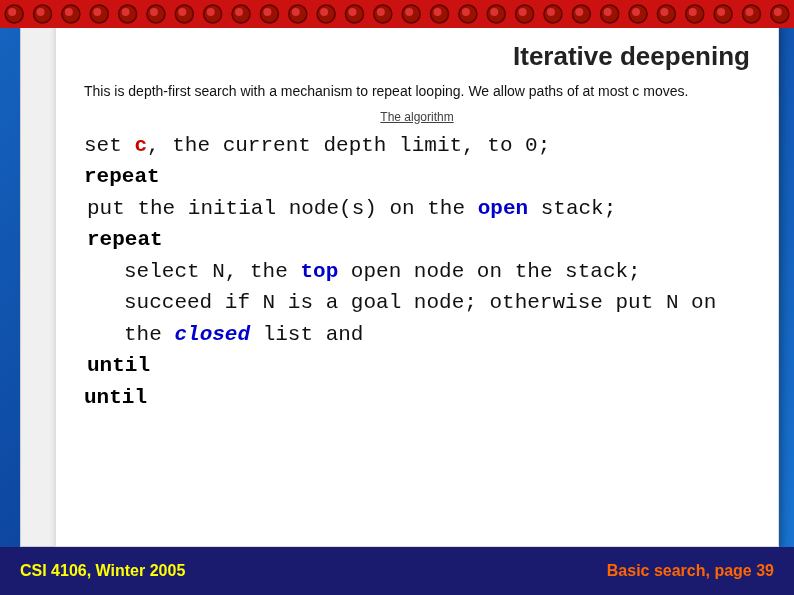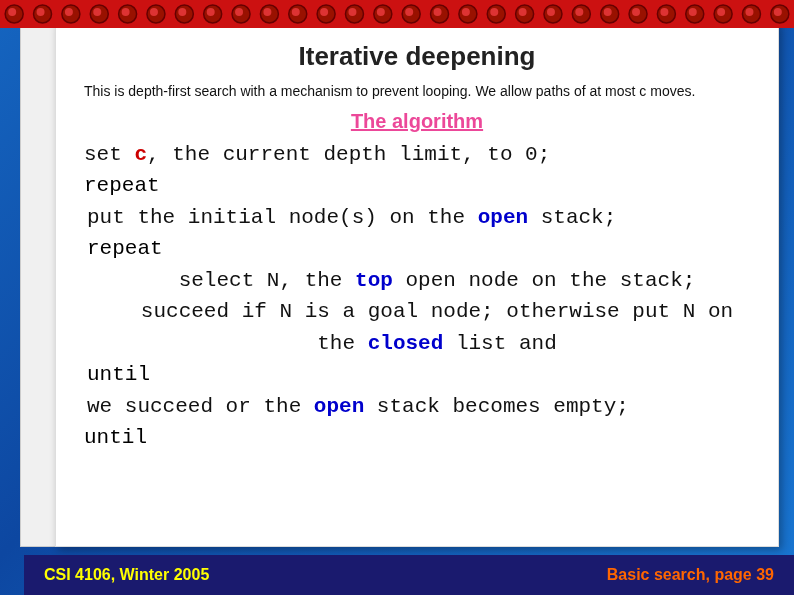--- a/index.html
+++ b/index.html
@@ -56,56 +56,56 @@
       left: 20px;
       width: 38px;
       bottom: 48px;
       background: #f0f0f0;
       border: 1px solid #ccc;
       z-index: 4;
     }
 
     
     .title {
-      text-align: center;
+      text-align: right;
       font-size: 26px;
       font-weight: bold;
       color: #222;
       margin-bottom: 10px;
       font-family: Arial, sans-serif;
     }
 
     
     .intro {
       font-size: 14px;
       color: #111;
       margin-bottom: 8px;
       line-height: 1.4;
     }
 
     
     .algo-heading {
       text-align: center;
-      font-size: 20px;
-      font-weight: bold;
+      font-size: 12px;
+      font-weight: normal;
       text-decoration: underline;
-      color: #ec4899;
+      color: #404040;
       margin-bottom: 6px;
     }
 
     
     .code-block {
       font-family: 'Courier New', Courier, monospace;
       font-size: 21px;
       line-height: 1.5;
       color: #111;
     }
 
     .code-block .keyword {
-      font-weight: normal;
+      font-weight: bold;
       color: #000;
     }
 
     .code-block .colored-c {
       color: #cc0000;
       font-weight: bold;
     }
 
     .code-block .colored-open {
       color: #0000cc;
@@ -113,45 +113,44 @@
     }
 
     .code-block .colored-top {
       color: #0000cc;
       font-weight: bold;
     }
 
     .code-block .colored-closed {
       color: #0000cc;
       font-weight: bold;
+      font-style: italic;
     }
 
     .indent1 {
       margin-left: 3px;
     }
 
     .indent2 {
       margin-left: 40px;
-      text-align: center;
     }
 
     
     .footer {
       position: absolute;
       bottom: 0;
       left: 0;
       right: 0;
-      height: 40px;
+      height: 48px;
       background: #1a1a6e;
       display: flex;
       align-items: center;
       justify-content: space-between;
       padding: 0 20px;
       z-index: 6;
-      margin-left: 24px;
     }
 
     .footer-left {
       color: #ffff00;
       font-size: 16px;
       font-weight: bold;
       font-family: Arial, sans-serif;
     }
 
     .footer-right {
@@ -173,21 +172,21 @@
 
   </svg>
 </div>
 
 <div class="paper-left-edge"></div>
 
 <div class="paper">
 
   <div class="title">Iterative deepening</div>
 
-  <div class="intro">This is depth-first search with a mechanism to prevent looping. We allow paths of at most c moves.</div>
+  <div class="intro">This is depth-first search with a mechanism to repeat looping. We allow paths of at most c moves.</div>
 
   <div class="algo-heading">The algorithm</div>
 
   <div class="code-block">
 
     <div>
       set <span class="colored-c">c</span>, the current depth limit, to 0;
     </div>
 
     <div>
@@ -209,23 +208,20 @@
 
     <div class="indent2">
       succeed if N is a goal node; otherwise put N on the <span class="colored-closed">closed</span> list and
     </div>
 
 
     <div class="indent1">
       <span class="keyword">until</span>
     </div>
 
-    <div class="indent1">
-      we succeed or the <span class="colored-open">open</span> stack becomes empty;
-    </div>
 
     <div>
       <span class="keyword">until</span>
     </div>
 
 
   </div>
 </div>
 
 <div class="footer">

